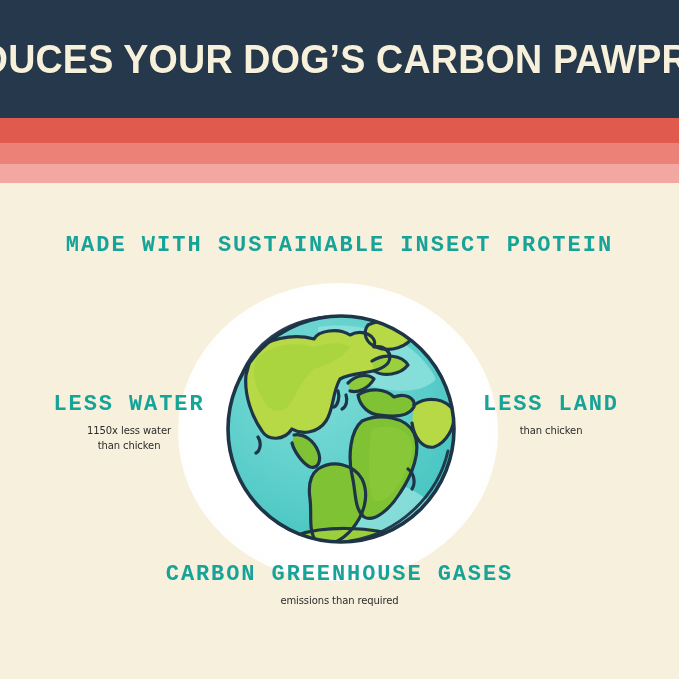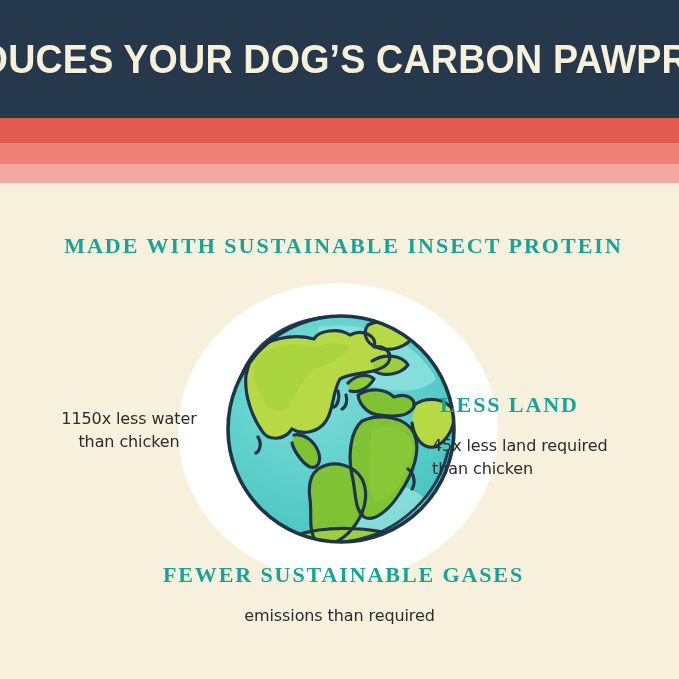--- a/index.html
+++ b/index.html
@@ -83,36 +83,35 @@
     top: 126px;
     width: 238px;
     height: 242px;
   }
   .globe-wrap svg { display: block; width: 238px; height: 242px; }
 
   
   .callout { position: absolute; }
   .callout .heading {
     color: #17A398;
-    font-family: Liberation Serif, serif;
+    font-family: Liberation Mono, monospace;
     font-size: 22px;
     font-weight: bold;
     letter-spacing: 1.9px;
     line-height: 1.24;
     white-space: nowrap;
-    padding-left: 8px;
   }
   .callout .subtext {
     color: #2B2B2B;
     font-family: "DejaVu Sans", sans-serif;
-    font-size: 16px;
+    font-size: 10px;
     font-weight: normal;
     line-height: 1.45;
     letter-spacing: -0.1px;
-    margin-top: 16px;
+    margin-top: 6px;
     white-space: nowrap;
   }
   .callout .subtext span { display: block; }
 
   
   .callout-top {
     left: 0; top: 50px;
     width: 679px;
     text-align: center;
   }
@@ -121,20 +120,21 @@
   
   .callout-left {
     left: 10px; top: 208px;
     width: 238px;
     text-align: center;
   }
   
   .callout-right {
     left: 432px; top: 208px;
     width: 238px;
+    text-align: center;
   }
   
   .callout-bottom {
     left: 0; top: 378px;
     width: 679px;
     text-align: center;
   }
 </style>
 </head>
 <body>
@@ -234,35 +234,35 @@
           </g>
         </g>
 
         <circle cx="119" cy="120" r="113" fill="none" stroke="#1E3447" stroke-width="3.6"></circle>
         <path d="M18 70 C30 36 62 12 104 8" fill="none" stroke="#1E3447" stroke-width="3" stroke-linecap="round" opacity="0.95"></path>
         <path d="M226 142 C216 186 178 224 128 232" fill="none" stroke="#1E3447" stroke-width="3" stroke-linecap="round" opacity="0.95"></path>
       </svg>
     </div>
 
     <div class="callout callout-left">
+      <div class="heading">LESS WATER</div>
       <div class="subtext">
         <span>1150x less water</span>
         <span>than chicken</span>
       </div>
     </div>
 
     <div class="callout callout-right">
       <div class="heading">LESS LAND</div>
       <div class="subtext">
-        <span>45x less land required</span>
         <span>than chicken</span>
       </div>
     </div>
 
     <div class="callout callout-bottom">
-      <div class="heading">FEWER SUSTAINABLE GASES</div>
+      <div class="heading">CARBON GREENHOUSE GASES</div>
       <div class="subtext">
         <span>emissions than required</span>
       </div>
     </div>
 
   </div>
 </div>
 
 </body></html>

